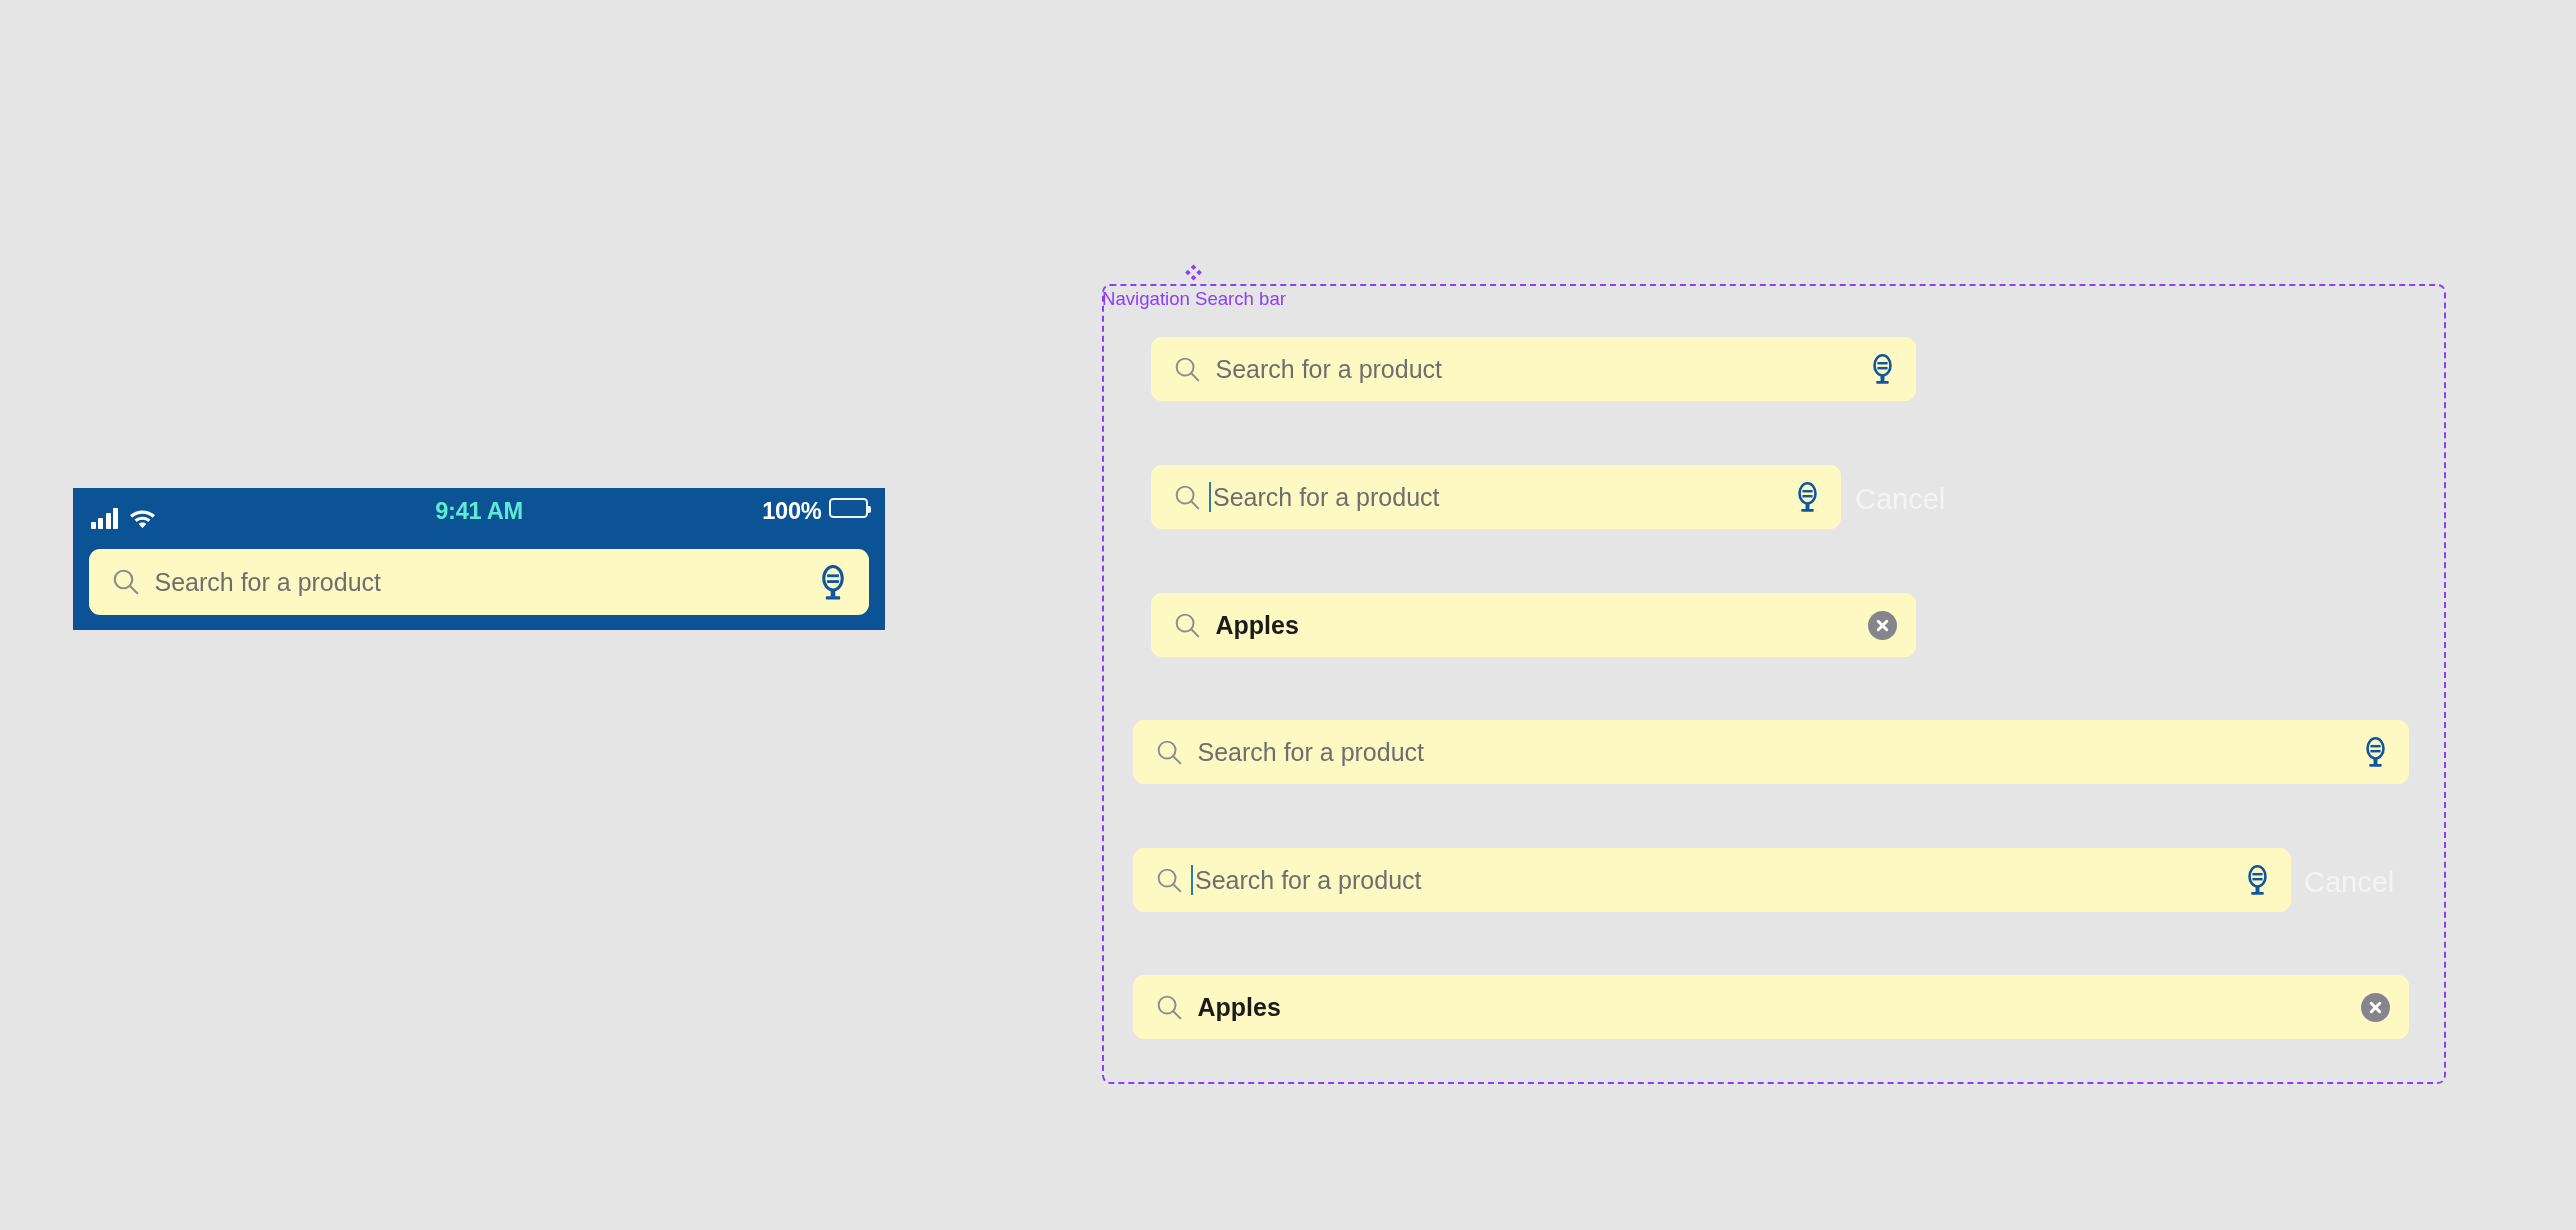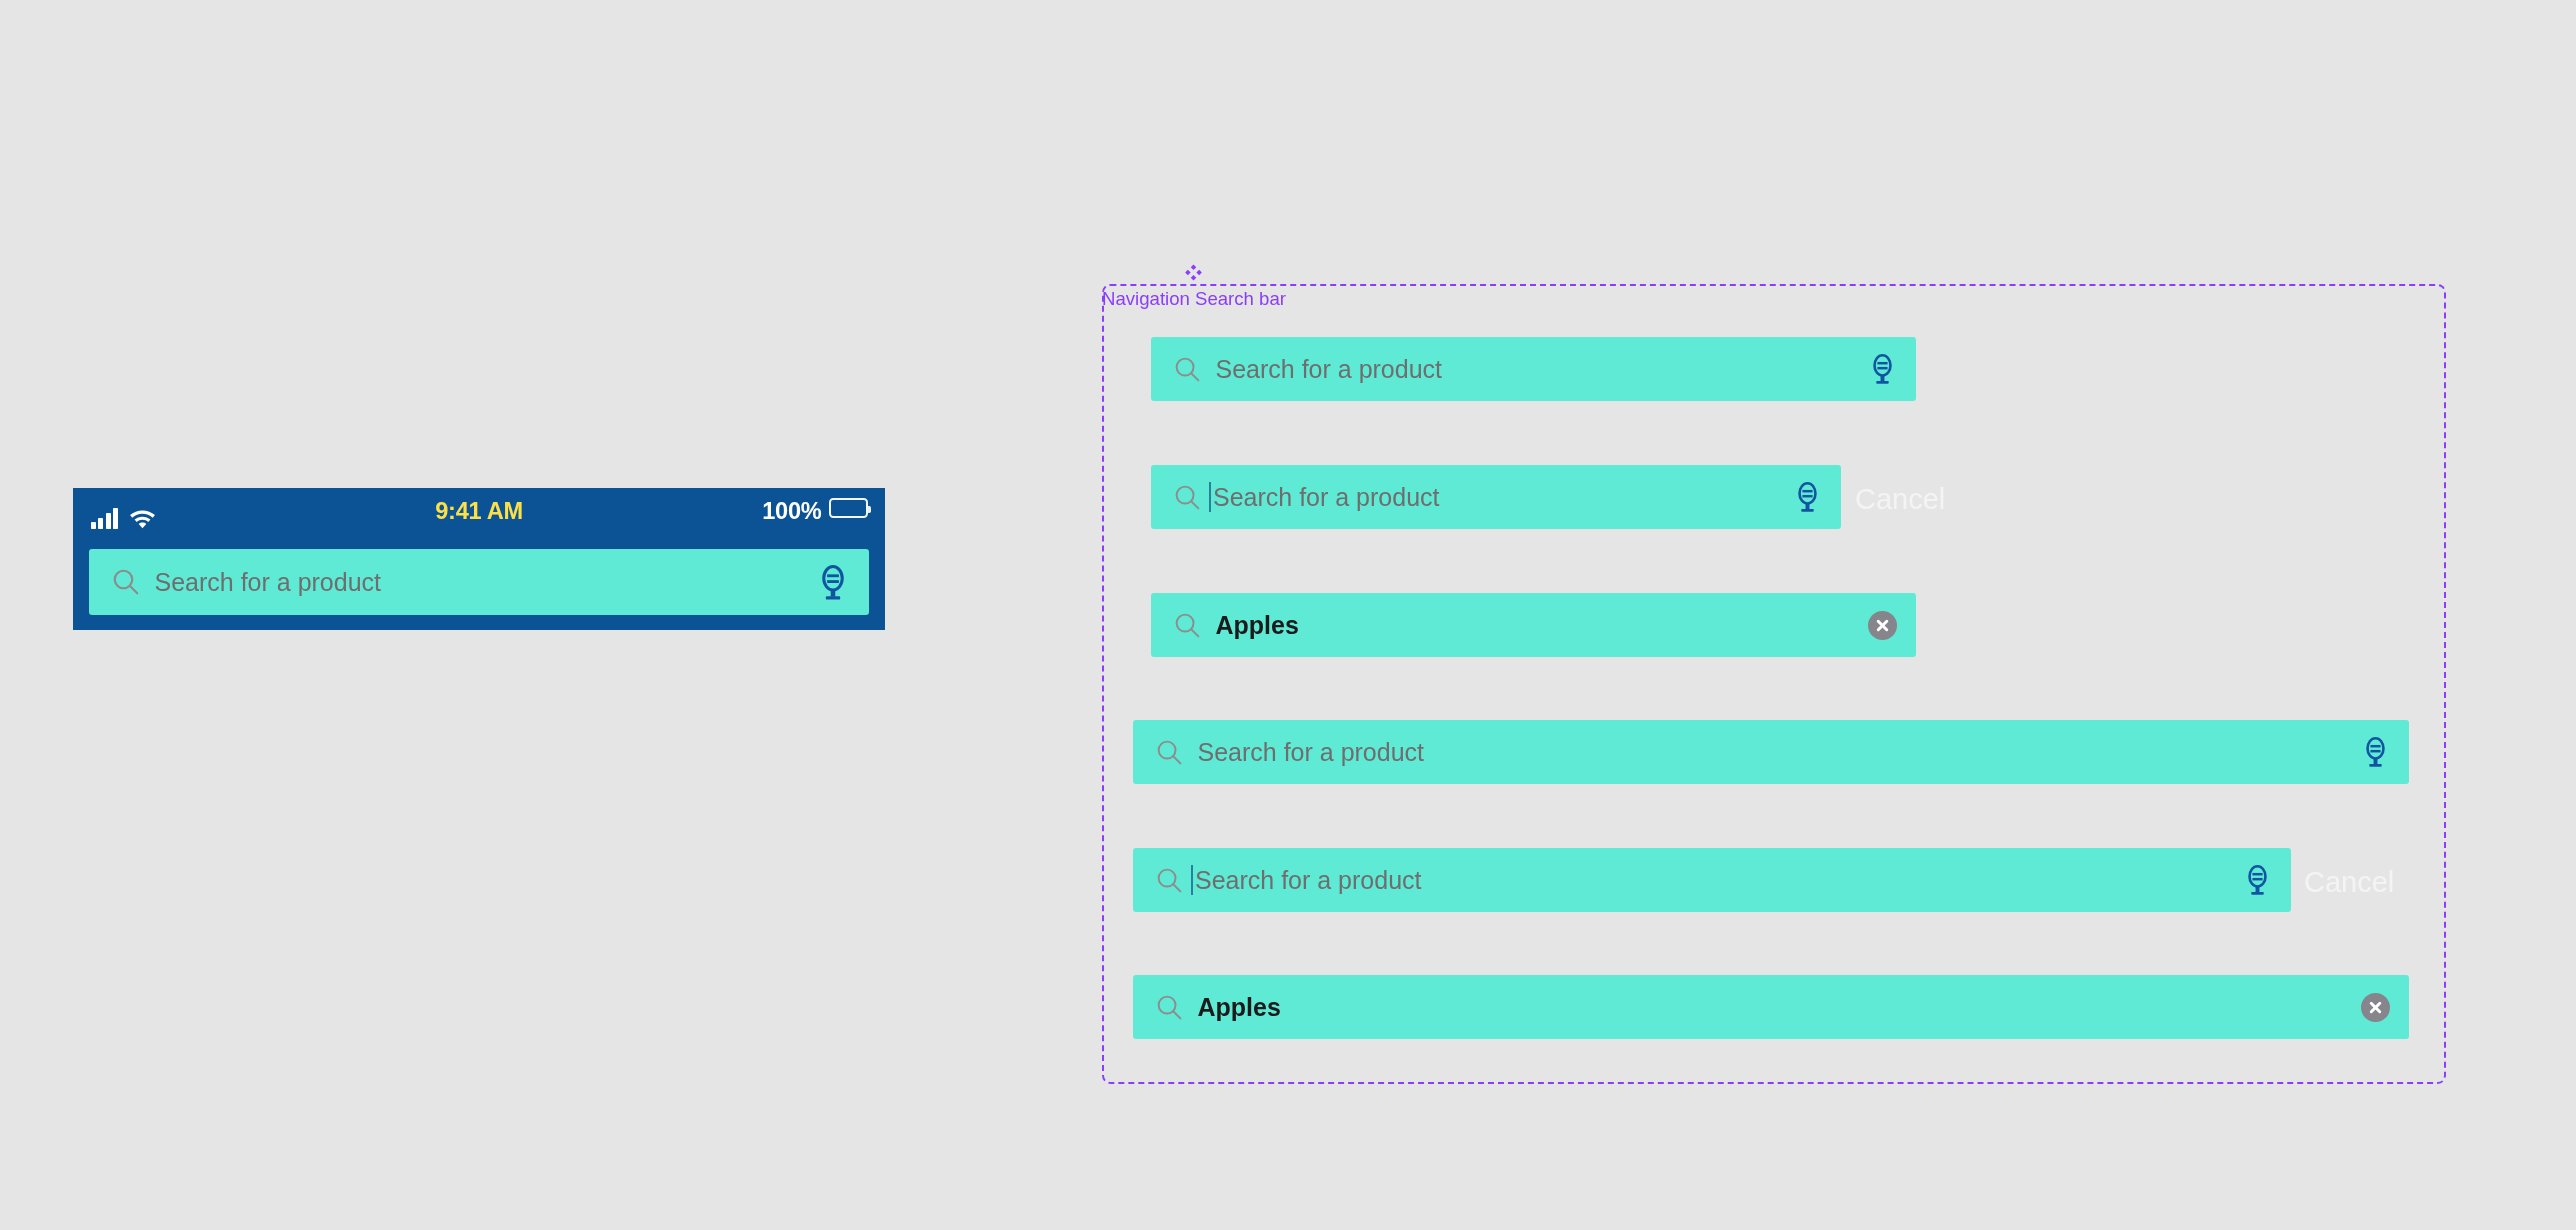--- a/index.html
+++ b/index.html
@@ -53,21 +53,21 @@
   .signal-bars i:nth-child(1) { height: 6.8px; }
   .signal-bars i:nth-child(2) { height: 11px; }
   .signal-bars i:nth-child(3) { height: 16px; }
   .signal-bars i:nth-child(4) { height: 21px; }
   .wifi-icon { width: 29px; height: 22px; }
   #status-time {
     position: absolute;
     left: 0; right: 0;
     top: 10px;
     text-align: center;
-    color: #fde047;
+    color: #5eead4;
     font-size: 23.6px;
     font-weight: bold;
     letter-spacing: -0.3px;
   }
   #status-right {
     position: absolute;
     right: 17px;
     top: 10px;
     display: flex;
     align-items: flex-start;
@@ -107,22 +107,22 @@
     position: absolute;
     left: 16px;
     top: 61px;
     width: 780px;
     height: 66px;
   }
 
   
   .search-field {
     position: absolute;
-    background: #5eead4;
-    border-radius: 3px;
+    background: #fef9c3;
+    border-radius: 11px;
     box-sizing: border-box;
     display: flex;
     align-items: center;
   }
   .search-icon {
     flex: 0 0 auto;
     margin-left: 22px;
     margin-right: 13.5px;
   }
   .search-text {

